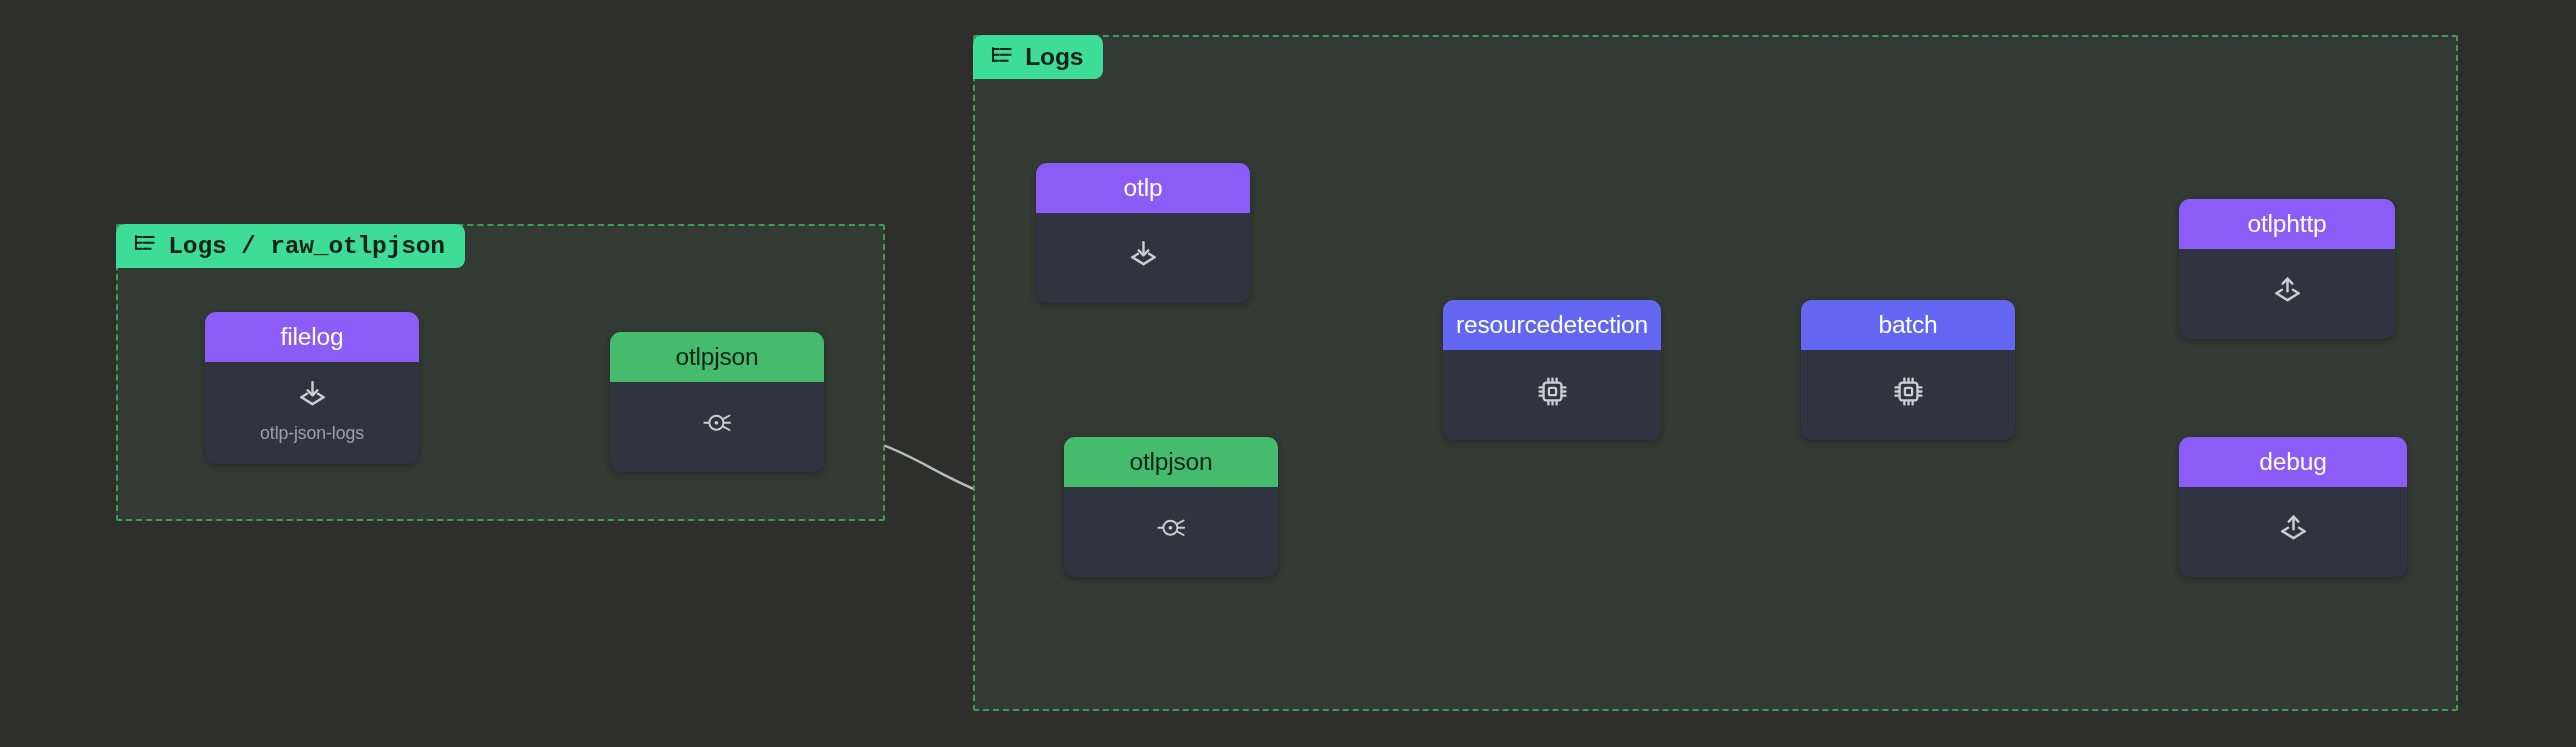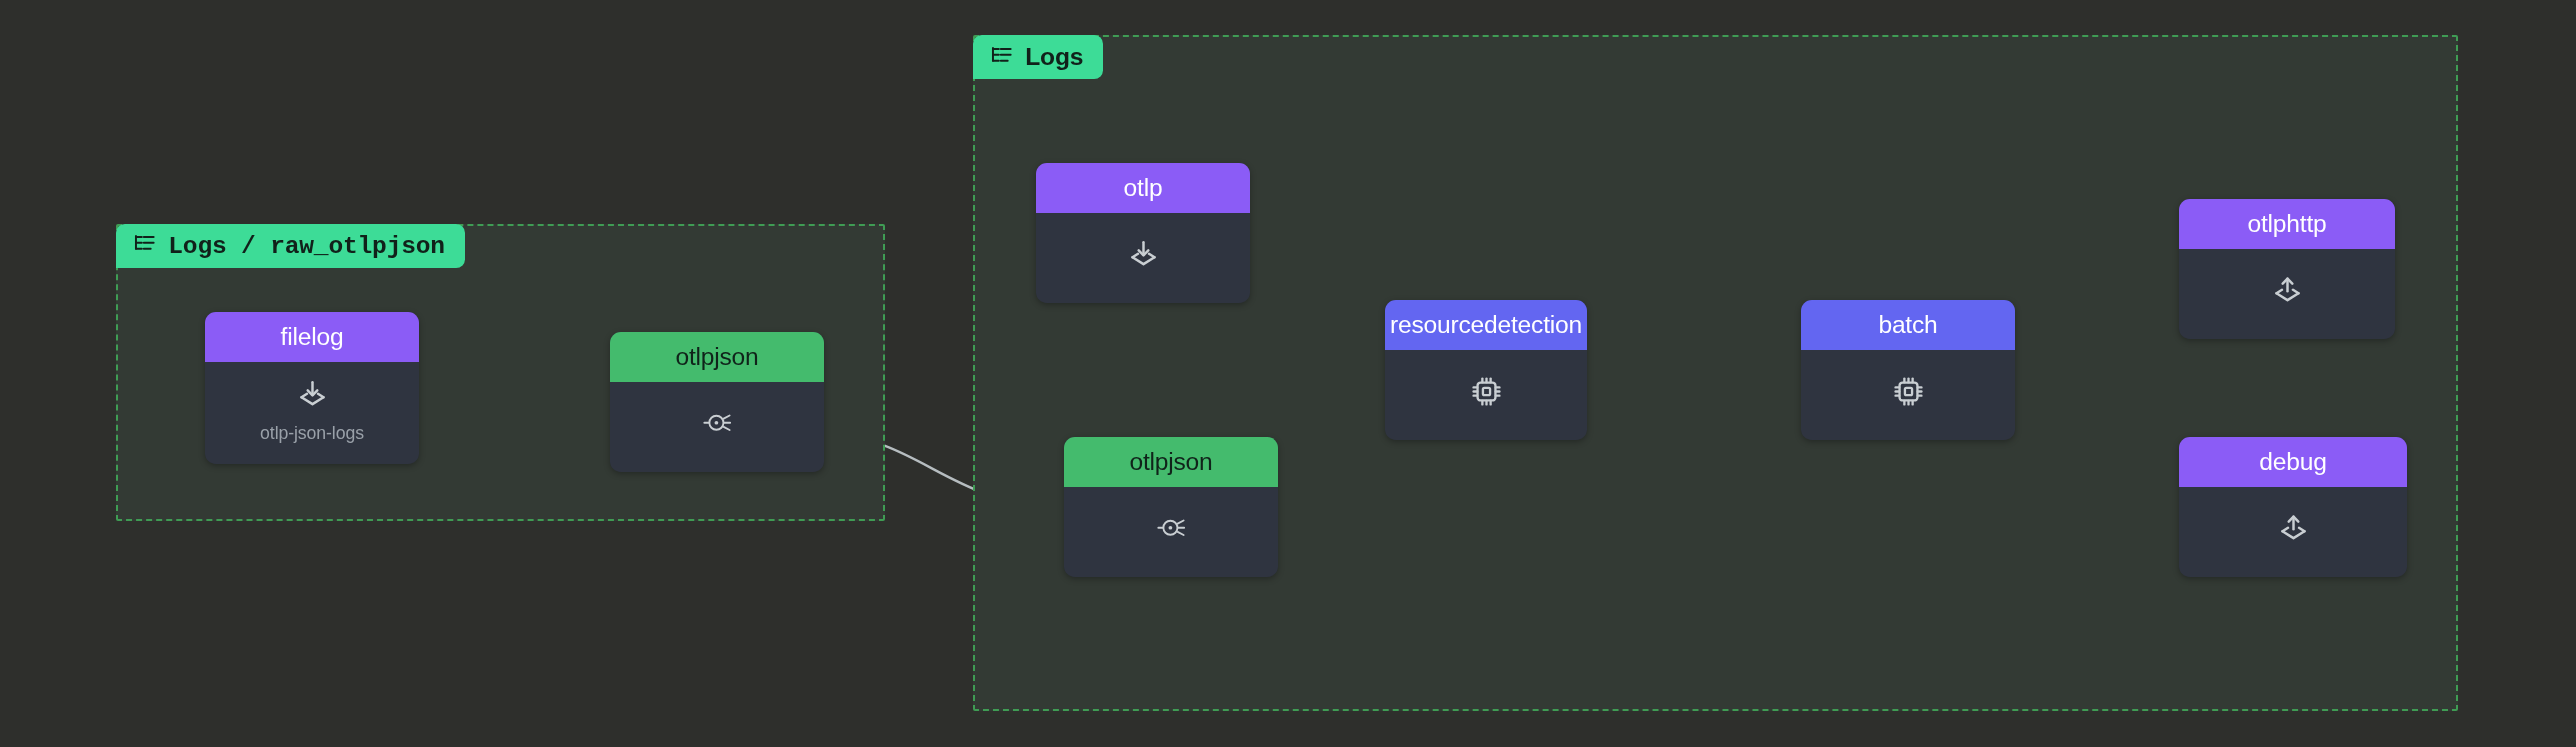--- a/index.html
+++ b/index.html
@@ -261,21 +261,21 @@
             <path d="M3 13 L7.5 13"></path>
             <path d="M20.6 9.2 L26 6.4"></path>
             <path d="M21 13 L26.5 13"></path>
             <path d="M20.6 16.8 L26 19.6"></path>
           </g>
         </svg>
       </span>
     </div>
   </div>
 
-  <div class="node processor" style="left:1385px; top:300px; width:202px;">
+  <div class="node processor" style="left:1443px; top:300px; width:218px;">
     <div class="node-header">
       <span>resourcedetection</span>
     </div>
     <div class="node-body">
       <span class="node-icon">
         <svg width="33" height="33" viewBox="0 0 24 24">
           <g stroke="#c9ced2" stroke-width="1.7" fill="none" stroke-linecap="round" stroke-linejoin="round">
             <rect x="5.5" y="5.5" width="13" height="13" rx="2.2"></rect>
             <rect x="9.4" y="9.4" width="5.2" height="5.2" rx="1"></rect>
             <path d="M9 2.6 L9 5.2"></path>

